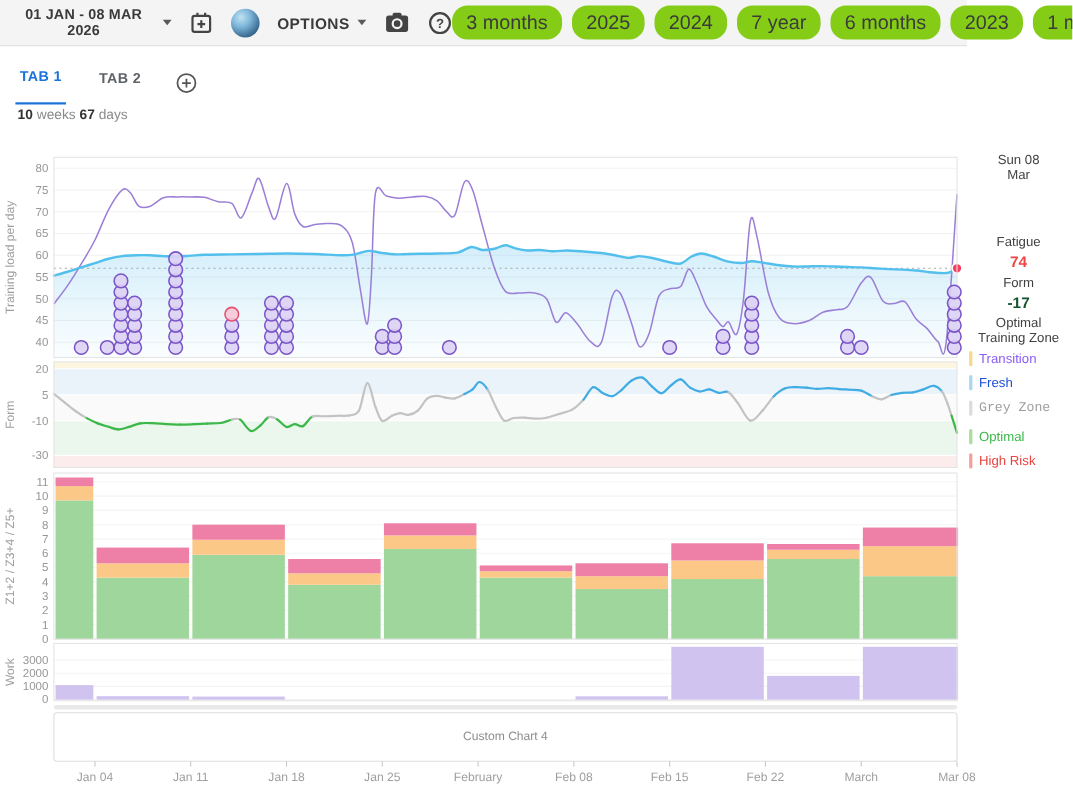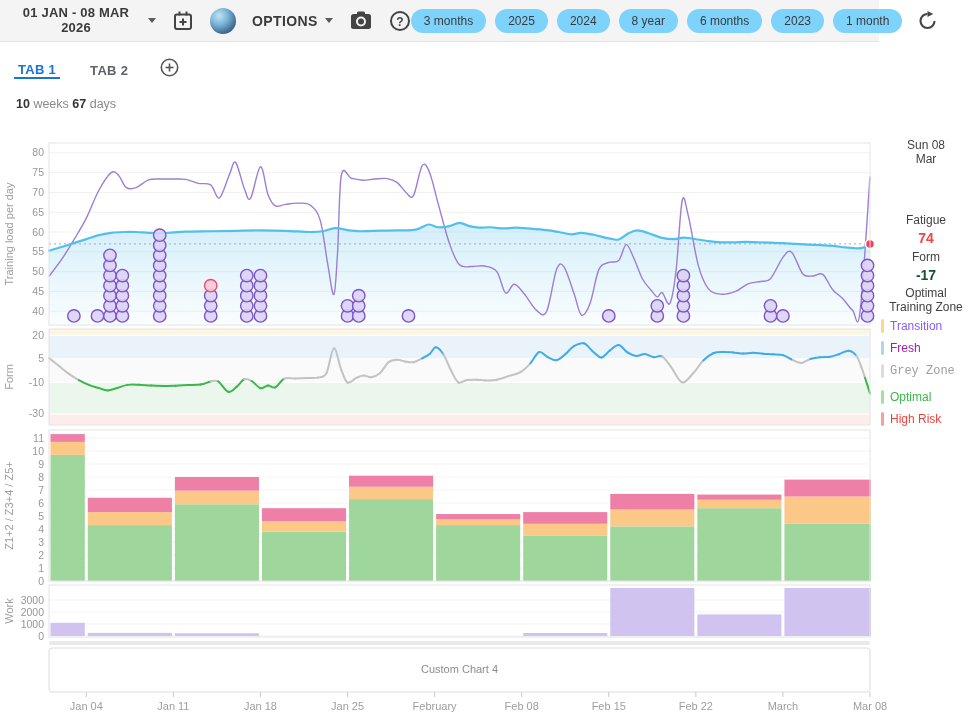--- a/index.html
+++ b/index.html
@@ -11,25 +11,25 @@
   .tb-left{display:flex;align-items:center;gap:16px;}
   .date-range{display:flex;align-items:center;gap:8px;cursor:pointer;}
   .date-text{width:128px;text-align:center;font-size:13px;font-weight:700;color:#3a3a3a;line-height:1.15;letter-spacing:.2px;}
   .caret{width:0;height:0;border-left:4px solid transparent;border-right:4px solid transparent;border-top:5px solid #5a5a5a;}
   .icon-btn{display:flex;align-items:center;justify-content:center;cursor:pointer;}
   .avatar{width:26px;height:26px;border-radius:50%;
           background:radial-gradient(circle at 35% 30%, #bfe3f2 0%, #7db6d9 35%, #3f6f96 70%, #24455f 100%);}
   .options{display:flex;align-items:center;gap:7px;cursor:pointer;}
   .options-label{font-size:14px;font-weight:600;color:#3a3a3a;letter-spacing:.4px;}
   .tb-right{margin-left:auto;display:flex;align-items:center;gap:9px;}
-  .pill{background:#7dd3fc;border-radius:14px;padding:5px 13px;font-size:12px;color:#3b3b3b;cursor:pointer;white-space:nowrap;}
+  .pill{background:#84cc16;border-radius:14px;padding:5px 13px;font-size:18px;color:#3b3b3b;cursor:pointer;white-space:nowrap;}
 
   
   .tabs{position:absolute;top:56px;left:14px;display:flex;align-items:center;gap:26px;}
-  .tab{font-size:13px;font-weight:700;letter-spacing:.3px;padding:6px 4px 0;cursor:pointer;color:#5f6368;}
+  .tab{font-size:13px;font-weight:700;letter-spacing:.3px;padding:6px 4px 16px;cursor:pointer;color:#5f6368;}
   .tab.active{color:#1a73d8;border-bottom:2px solid #1a73d8;}
   .add-tab{margin-left:2px;cursor:pointer;display:flex;align-items:center;}
 
   
   .summary{position:absolute;top:97px;left:16px;font-size:12.5px;color:#8a8a8a;}
   .summary b{color:#333;font-weight:700;}
 
   
   #charts{position:absolute;top:135px;left:0;}
   .tick{font:10.5px "Liberation Sans",sans-serif;fill:#979797;}
@@ -82,21 +82,21 @@
         <svg width="22" height="22" viewBox="0 0 22 22">
           <circle cx="11" cy="11" r="9" fill="none" stroke="#444" stroke-width="2"></circle>
           <text x="11" y="15.5" text-anchor="middle" font-size="12" font-weight="bold" fill="#444" font-family="Liberation Sans, sans-serif">?</text>
         </svg>
       </div>
     </div>
     <div class="tb-right">
       <span class="pill">3 months</span>
       <span class="pill">2025</span>
       <span class="pill">2024</span>
-      <span class="pill">8 year</span>
+      <span class="pill">7 year</span>
       <span class="pill">6 months</span>
       <span class="pill">2023</span>
       <span class="pill">1 month</span>
       <div class="icon-btn" style="margin-left:6px;">
         <svg width="21" height="22" viewBox="0 0 24 24">
           <path d="M12 4 a8 8 0 1 0 8 8" fill="none" stroke="#444" stroke-width="2.4"></path>
           <path d="M12 0.5 l6.5 3.5 -6.5 3.5 z" fill="#444"></path>
         </svg>
       </div>
     </div>
@@ -446,21 +446,21 @@
   </div>
   <div class="rcol muted" style="top:287px;">
     <div>Optimal</div>
     <div>Training Zone</div>
   </div>
 
   <div class="legend-item" style="top: 319px; color: #8b5cf6;">
     <div class="legend-bar" style="background: rgb(247, 217, 140);"></div>
     <span>Transition</span>
   </div>
-  <div class="legend-item" style="top: 341px; color: #a21caf;">
+  <div class="legend-item" style="top: 341px; color: #1d4ed8;">
     <div class="legend-bar" style="background: rgb(169, 215, 240);"></div>
     <span>Fresh</span>
   </div>
   <div class="legend-item" style="top: 364px; color: rgb(158, 158, 158); font-family: Liberation Mono, monospace;">
     <div class="legend-bar" style="background: rgb(220, 220, 220);"></div>
     <span>Grey Zone</span>
   </div>
   <div class="legend-item" style="top: 390px; color: rgb(60, 184, 74);">
     <div class="legend-bar" style="background: rgb(170, 222, 159);"></div>
     <span>Optimal</span>

